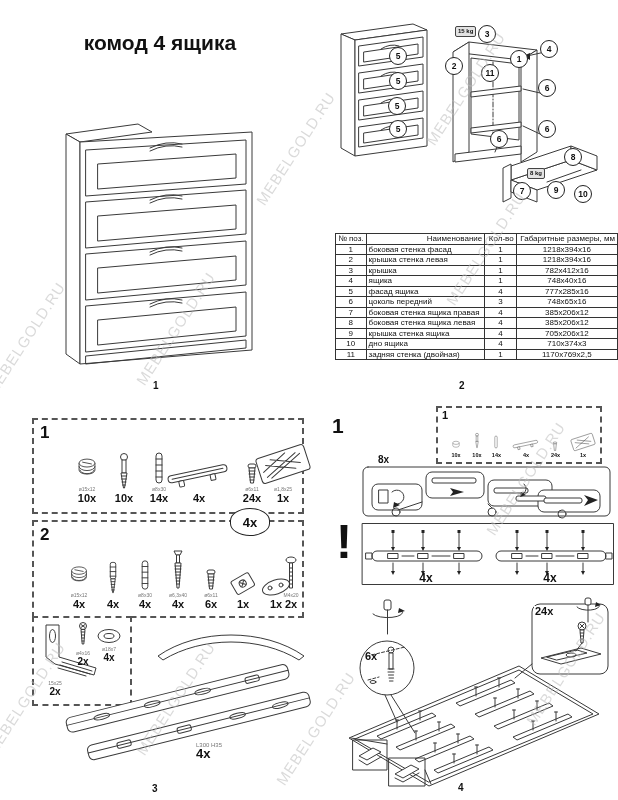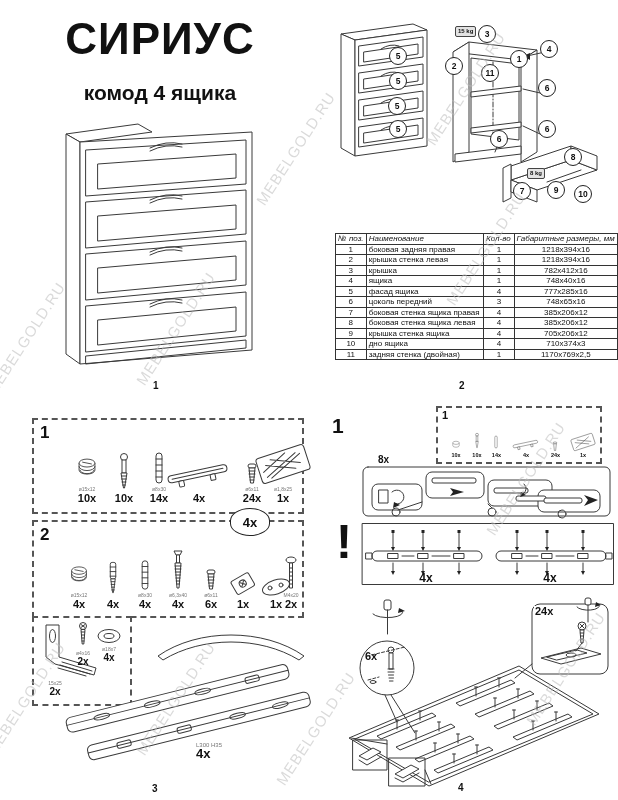--- a/index.html
+++ b/index.html
@@ -24,34 +24,33 @@
   .mcnt{font-weight:bold;font-size:5.5px;line-height:6px;}
   .co{position:absolute;width:16px;height:16px;border:1.3px solid #222;border-radius:50%;background:#fff;
       display:flex;align-items:center;justify-content:center;font-weight:bold;font-size:8.5px;z-index:3;}
   .wt{position:absolute;border:1px solid #444;background:#e3e3e3;border-radius:2px;
       font-weight:bold;font-size:6px;line-height:7px;padding:1px 2px;z-index:3;}
   .wm{position:absolute;color:#bcbcbc;opacity:.55;font-size:15px;letter-spacing:1px;
       transform:rotate(-57deg);white-space:nowrap;pointer-events:none;z-index:6;}
   table.parts{border-collapse:collapse;background:#fff;}
   table.parts th,table.parts td{border:1px solid #333;font-size:8px;line-height:9.5px;
       padding:0 2px;white-space:nowrap;font-weight:normal;}
-  table.parts th{text-align:left;font-style:italic;}
+  table.parts th{text-align:right;}
   td.c{text-align:center;}
   .badge{position:absolute;border:1.3px solid #222;border-radius:50%;background:#fff;
       font-weight:bold;font-size:13px;display:flex;align-items:center;justify-content:center;z-index:4;}
   .excl{font-weight:bold;font-size:48px;line-height:48px;}
   .lblbox{background:#fff;font-weight:bold;font-size:10px;padding:0 2px;z-index:4;}
 </style>
 </head>
 <body>
 
 <div id="page">
 
   <div class="abs" style="left:20px;top:14px;width:280px;">
-    <div class="title">СИРИУС</div>
     <div class="subtitle">комод 4 ящика</div>
   </div>
 
   <svg class="abs" style="left:50px;top:110px;" width="212" height="268" viewBox="0 0 212 268">
     <polygon class="ln" points="16,24 88,14 102,22 30,32"></polygon>
     <polygon class="ln" points="16,24 30,32 30,254 16,244"></polygon>
     <polygon class="ln" points="30,32 202,22 202,240 30,254"></polygon>
 
     <polygon class="ln2" points="36,40 196,30 196,74 36,86"></polygon>
     <polygon class="ln2" points="48,54 186,44 186,68 48,79"></polygon>
@@ -143,21 +142,21 @@
         <th style="width:26px;">№ поз.</th>
         <th style="width:120px;">Наименование</th>
         <th style="width:30px;">Кол-во</th>
         <th style="width:100px;margin-left:14px;">Габаритные размеры, мм</th>
       </tr>
     </thead>
     <tbody>
 
         <tr>
           <td class="c">1</td>
-          <td>боковая задняя правая</td>
+          <td>боковая стенка фасад</td>
           <td class="c">1</td>
           <td class="c">1218х394х16</td>
         </tr>
 
         <tr>
           <td class="c">2</td>
           <td>крышка стенка левая</td>
           <td class="c">1</td>
           <td class="c">1218х394х16</td>
         </tr>

